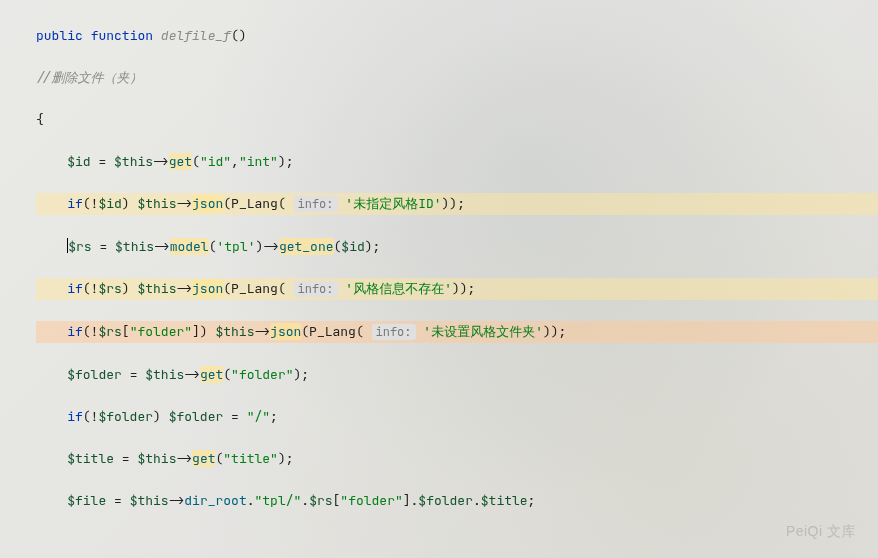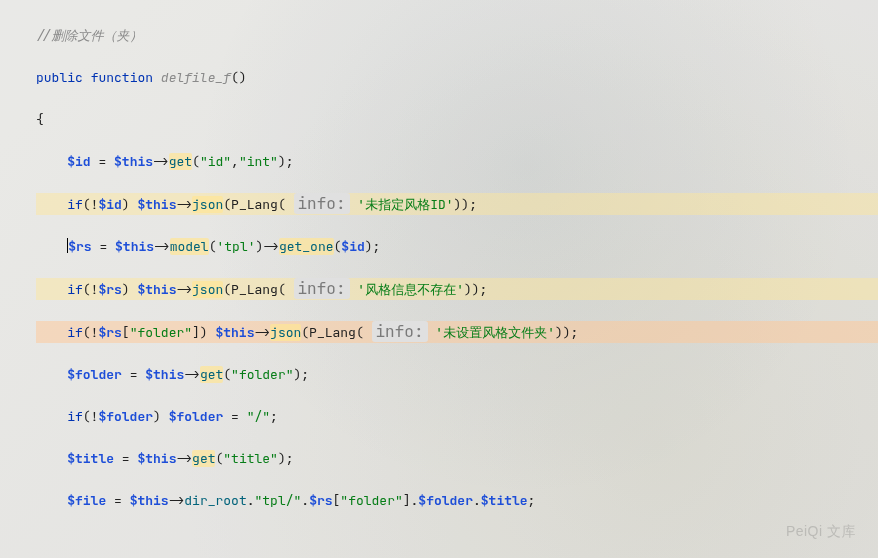--- a/index.html
+++ b/index.html
@@ -43,34 +43,34 @@
   display: inline-block;
   width: 1px;
   height: 15px;
   background: #000;
   vertical-align: -2px;
 }
 .c-comment { color: #8a8a8a; font-style: italic; }
 .c-kw { color: #0033b3; }
 .c-fn { color: #00627a; }
 .c-fnname { color: #8a8a8a; font-style: italic; }
-.c-var { color: #1d4ed8; font-weight: bold; }
+.c-var { color: #14532d; }
 .c-str { color: #067d17; }
-.c-paramhint { background: #e0e0e0; color: #7a7a7a; border-radius: 3px; padding: 0 4px; font-size: 16px; font-style: normal; }
+.c-paramhint { background: #e0e0e0; color: #7a7a7a; border-radius: 3px; padding: 0 4px; font-size: 12px; font-style: normal; }
 .c-punc { color: #222; }
 .hl-method { background: rgba(255, 230, 150, 0.7); border-radius: 2px; text-align: center; }
 </style>
 </head>
 <body>
 
 <div class="bg"></div>
 
 <div class="code">
+<div class="line"><span class="c-kw">public</span> <span class="c-kw">function</span> <span class="c-fnname">delfile_f</span><span class="c-punc">()</span></div>
 <div class="line"><span class="c-comment">//删除文件（夹）</span></div>
-<div class="line"><span class="c-kw">public</span> <span class="c-kw">function</span> <span class="c-fnname">delfile_f</span><span class="c-punc">()</span></div>
 <div class="line"><span class="c-punc">{</span></div>
 <div class="line">    <span class="c-var">$id</span> <span class="c-punc">=</span> <span class="c-var">$this</span><span class="c-punc">-&gt;</span><span class="c-fn hl-method">get</span><span class="c-punc">(</span><span class="c-str">"id"</span><span class="c-punc">,</span><span class="c-str">"int"</span><span class="c-punc">);</span></div>
 <div class="line hl-yellow">    <span class="c-kw">if</span><span class="c-punc">(!</span><span class="c-var">$id</span><span class="c-punc">) </span><span class="c-var">$this</span><span class="c-punc">-&gt;</span><span class="c-fn hl-method">json</span><span class="c-punc">(</span><span class="c-punc">P_Lang</span><span class="c-punc">( </span><span class="c-paramhint">info:</span> <span class="c-str">'未指定风格ID'</span><span class="c-punc">));</span></div>
 <div class="line">    <span class="cursor"></span><span class="c-var">$rs</span> <span class="c-punc">=</span> <span class="c-var">$this</span><span class="c-punc">-&gt;</span><span class="c-fn hl-method">model</span><span class="c-punc">(</span><span class="c-str">'tpl'</span><span class="c-punc">)-&gt;</span><span class="c-fn hl-method">get_one</span><span class="c-punc">(</span><span class="c-var">$id</span><span class="c-punc">);</span></div>
 <div class="line hl-yellow">    <span class="c-kw">if</span><span class="c-punc">(!</span><span class="c-var">$rs</span><span class="c-punc">) </span><span class="c-var">$this</span><span class="c-punc">-&gt;</span><span class="c-fn hl-method">json</span><span class="c-punc">(</span><span class="c-punc">P_Lang</span><span class="c-punc">( </span><span class="c-paramhint">info:</span> <span class="c-str">'风格信息不存在'</span><span class="c-punc">));</span></div>
 <div class="line hl-orange">    <span class="c-kw">if</span><span class="c-punc">(!</span><span class="c-var">$rs</span><span class="c-punc">[</span><span class="c-str">"folder"</span><span class="c-punc">]) </span><span class="c-var">$this</span><span class="c-punc">-&gt;</span><span class="c-fn hl-method">json</span><span class="c-punc">(</span><span class="c-punc">P_Lang</span><span class="c-punc">( </span><span class="c-paramhint">info:</span> <span class="c-str">'未设置风格文件夹'</span><span class="c-punc">));</span></div>
 <div class="line">    <span class="c-var">$folder</span> <span class="c-punc">=</span> <span class="c-var">$this</span><span class="c-punc">-&gt;</span><span class="c-fn hl-method">get</span><span class="c-punc">(</span><span class="c-str">"folder"</span><span class="c-punc">);</span></div>
 <div class="line">    <span class="c-kw">if</span><span class="c-punc">(!</span><span class="c-var">$folder</span><span class="c-punc">) </span><span class="c-var">$folder</span> <span class="c-punc">=</span> <span class="c-str">"/"</span><span class="c-punc">;</span></div>
 <div class="line">    <span class="c-var">$title</span> <span class="c-punc">=</span> <span class="c-var">$this</span><span class="c-punc">-&gt;</span><span class="c-fn hl-method">get</span><span class="c-punc">(</span><span class="c-str">"title"</span><span class="c-punc">);</span></div>
 <div class="line">    <span class="c-var">$file</span> <span class="c-punc">=</span> <span class="c-var">$this</span><span class="c-punc">-&gt;</span><span class="c-fn">dir_root</span><span class="c-punc">.</span><span class="c-str">"tpl/"</span><span class="c-punc">.</span><span class="c-var">$rs</span><span class="c-punc">[</span><span class="c-str">"folder"</span><span class="c-punc">].</span><span class="c-var">$folder</span><span class="c-punc">.</span><span class="c-var">$title</span><span class="c-punc">;</span></div>

